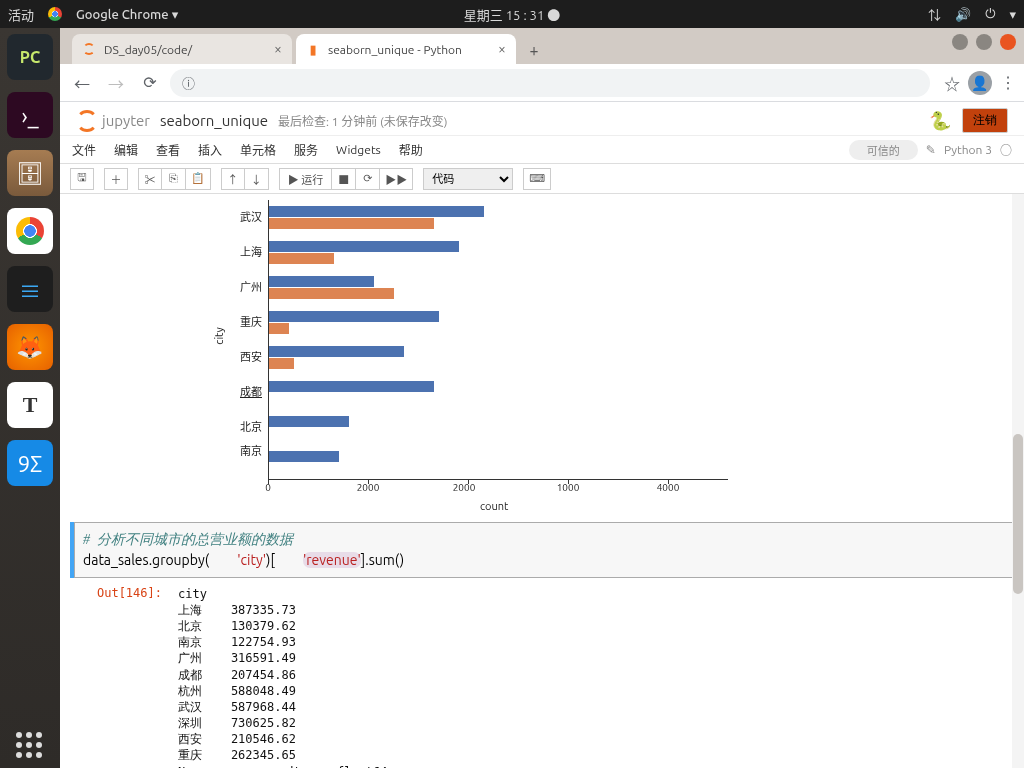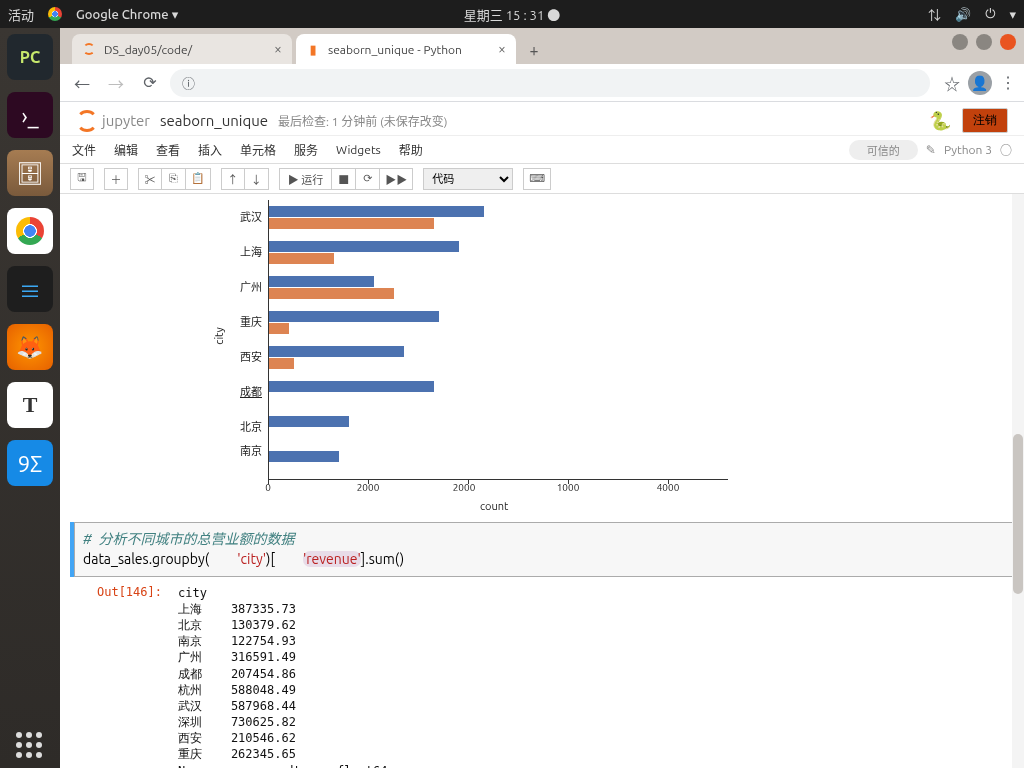--- a/index.html
+++ b/index.html
@@ -73,21 +73,21 @@
 .nb-thumb { width:10px; background:#c9c5c1; border-radius:5px; position:absolute; right:1px;}
 
 .cell { display:flex; margin: 2px 10px 4px 10px; }
 .prompt { width:100px; text-align:right; padding:4px 8px 0 0; font-family: monospace; font-size:12px; color:#303f9f;}
 .prompt.out { color:#d84315;}
 .cellarea { flex:1; }
 .codebox { border:1px solid #cfcfcf; background:#f7f7f7; padding:6px 8px; font-family: "DejaVu Sans Mono", monospace; font-size:14px; line-height:1.45; white-space:pre; overflow:hidden;}
 .codebox.active { border:1px solid #ababab; background:#f7f7f7;}
 .active-marker { border-left: 4px solid #42A5F5; }
 .outbox { font-family: "DejaVu Sans Mono", monospace; font-size:12px; padding:4px 8px; white-space:pre; color:#111; line-height:1.35;}
-.c-comment{color:#408080; font-style:italic;}
+.c-comment{color:#408080; font-style:italic;font-family:Liberation Serif, serif;}
 .c-str{color:#BA2121;margin-left:28px;}
 .c-hl{background:#e8dce8;border-radius:7px;}
 
 
 .chart-wrap { margin-left: 120px; width: 630px; position:relative; font-family: "DejaVu Sans", sans-serif; font-size:11px; color:#222;}
 .plot-area { position: absolute; left: 88px; top: 0; width: 460px; height: 280px; border:1px solid #333; border-top:none; border-right:none;}
 .ylab { position:absolute; left:30px; top:130px; transform: rotate(-90deg); font-size:11px;}
 .xlab { position:absolute; left:300px; top:300px; font-size:11px;}
 .cat-label { position:absolute; width:80px; text-align:right; font-size:11px;}
 .bar { position:absolute; height:11px;}

